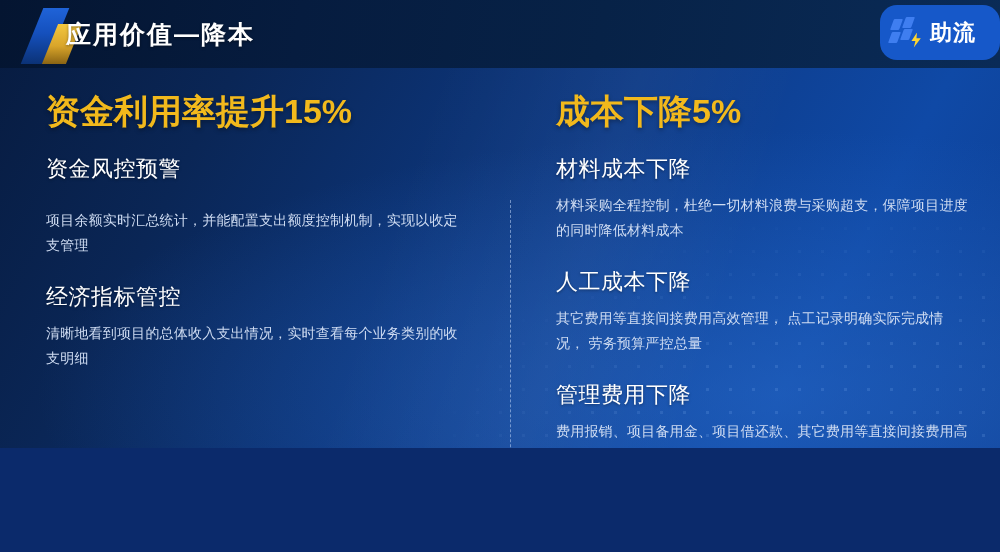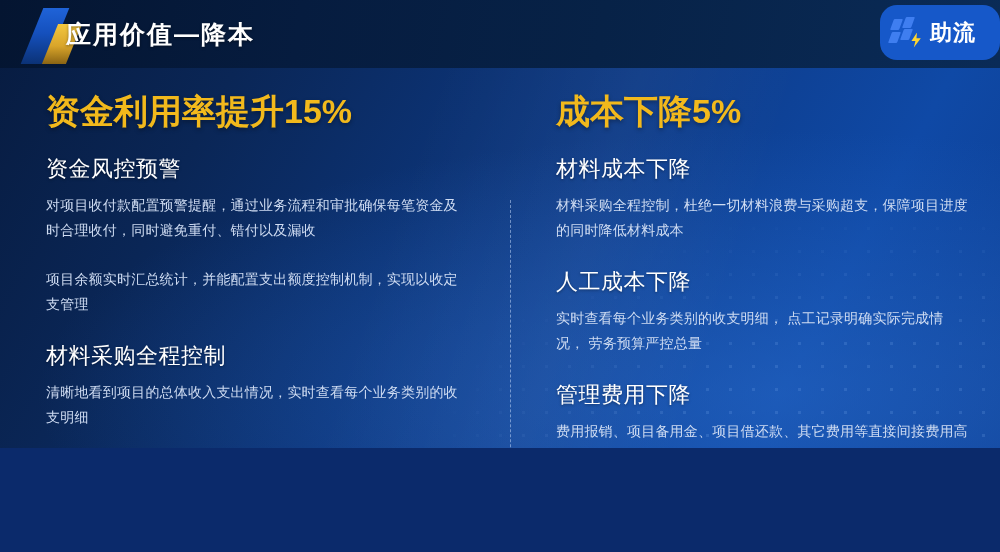--- a/index.html
+++ b/index.html
@@ -151,44 +151,43 @@
     <span class="brand-name">助流</span>
   </div>
 
   <div class="columns">
 
     <div class="col col-left">
       <div class="col-title">资金利用率提升15%</div>
 
       <div class="block">
         <div class="block-title">资金风控预警</div>
-        <div class="block-desc">对项目收付款配置预警提醒，通过业务流程和审批确保每笔资金及时合理收付，同时避免重付、错付以及漏收</div>
       </div>
 
       <div class="block">
         <div class="block-desc">项目余额实时汇总统计，并能配置支出额度控制机制，实现以收定支管理</div>
       </div>
 
       <div class="block">
-        <div class="block-title">材料采购全程控制</div>
+        <div class="block-title">经济指标管控</div>
         <div class="block-desc">清晰地看到项目的总体收入支出情况，实时查看每个业务类别的收支明细</div>
       </div>
     </div>
 
     <div class="col col-right">
       <div class="col-title">成本下降5%</div>
 
       <div class="block">
         <div class="block-title">材料成本下降</div>
         <div class="block-desc">材料采购全程控制，杜绝一切材料浪费与采购超支，保障项目进度的同时降低材料成本</div>
       </div>
 
       <div class="block">
         <div class="block-title">人工成本下降</div>
-        <div class="block-desc">实时查看每个业务类别的收支明细， 点工记录明确实际完成情况， 劳务预算严控总量</div>
+        <div class="block-desc">其它费用等直接间接费用高效管理， 点工记录明确实际完成情况， 劳务预算严控总量</div>
       </div>
 
       <div class="block">
         <div class="block-title">管理费用下降</div>
         <div class="block-desc">费用报销、项目备用金、项目借还款、其它费用等直接间接费用高效管理</div>
       </div>
     </div>
 
   </div>
 

